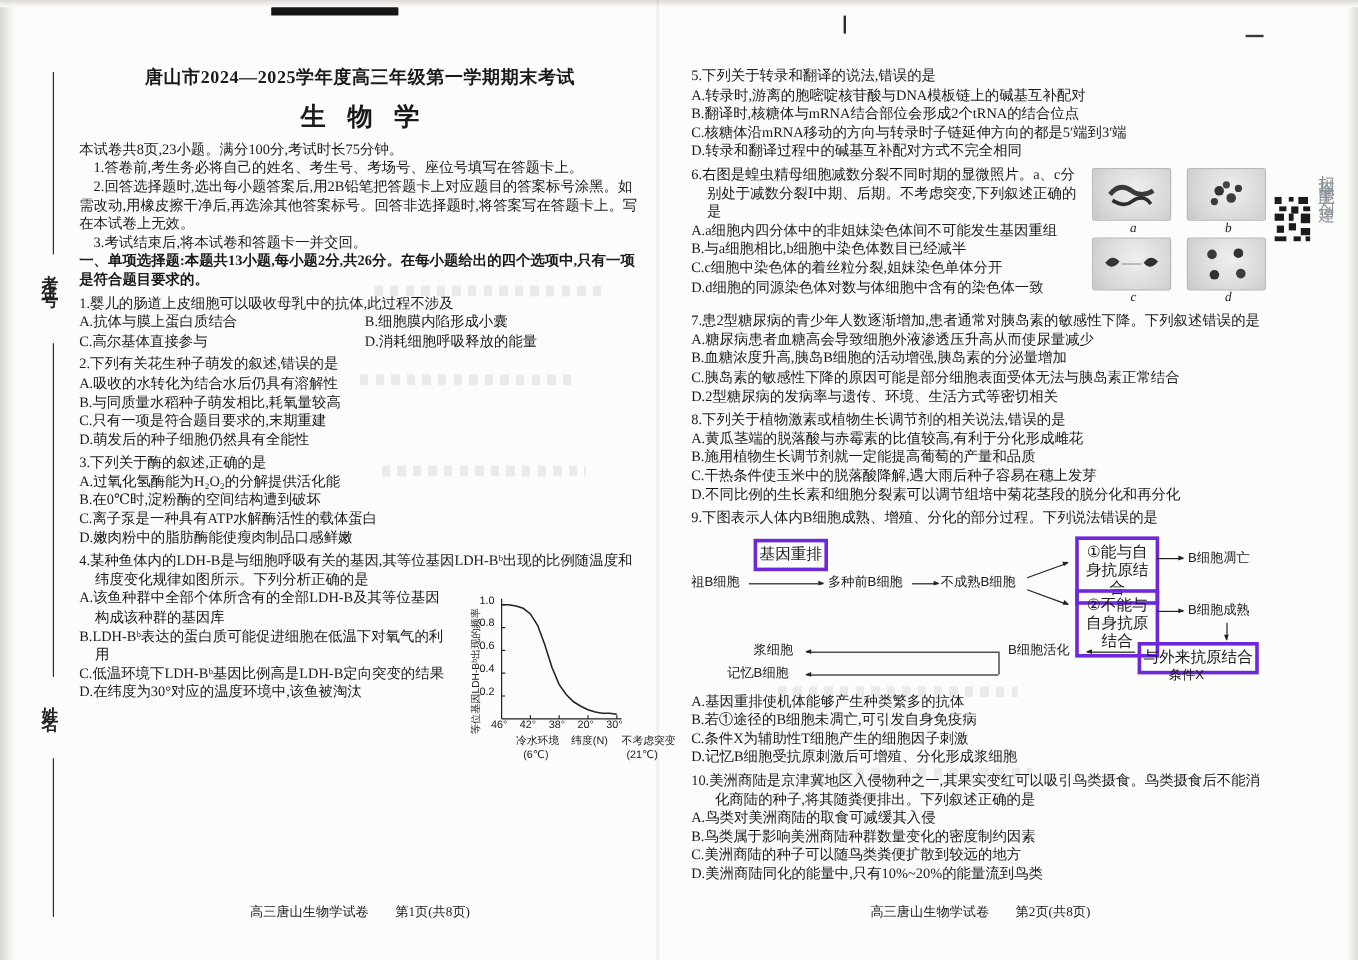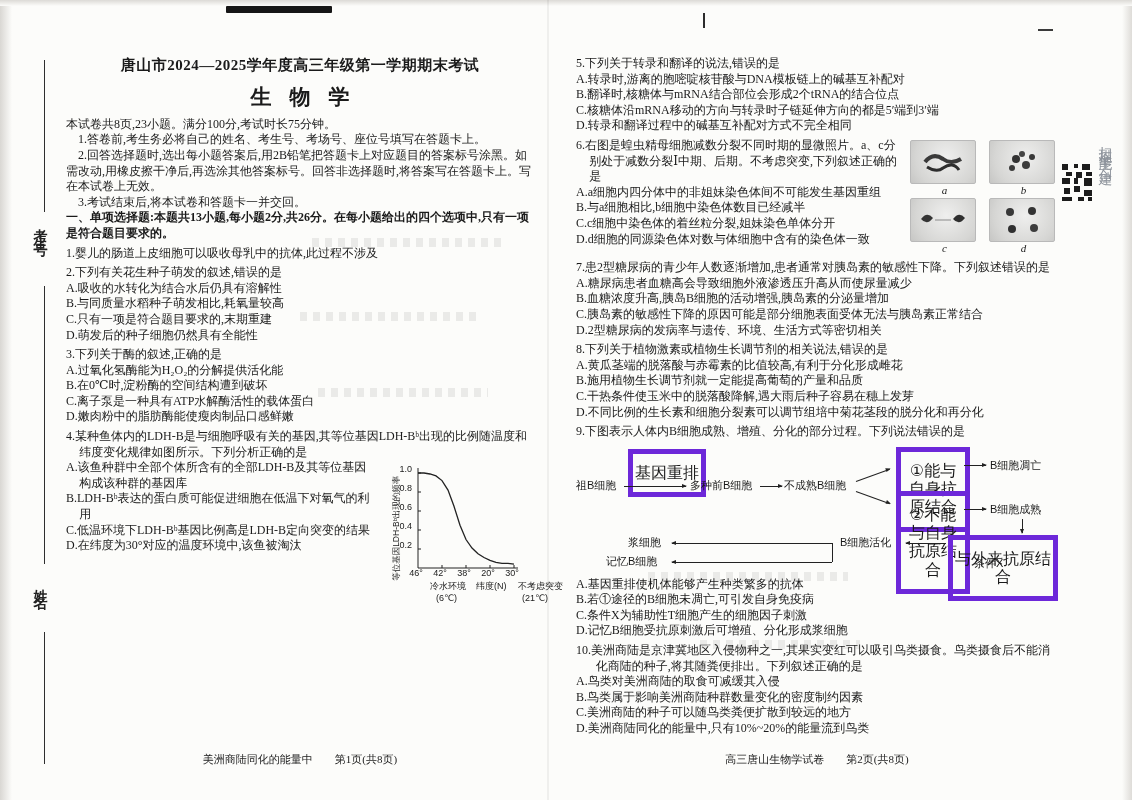--- a/index.html
+++ b/index.html
@@ -61,21 +61,21 @@
   .photos{float:right;width:148px;display:grid;grid-template-columns:1fr 1fr;
     column-gap:10px;row-gap:2px;margin:2px 0 2px 6px;}
   .ph .img{width:64px;height:42px;border:1px solid #b9b9b9;border-radius:2px;
     background:radial-gradient(circle at 55% 40%, #efefee 0%, #d6d6d4 70%, #c6c6c4 100%);}
   .plabel{text-align:center;font-style:italic;font-size:11px;line-height:1.1;}
 
   
   .fc{position:relative;height:132px;margin:3px 0 2px;font-size:11px;line-height:1.15;
     font-family:"Liberation Sans","DejaVu Sans",sans-serif;}
   .fc-t{position:absolute;white-space:nowrap;}
-  .fc-box{position:absolute;border:5px solid #6d28d9;padding:10px 2px;text-align:center;font-size:16px;}
+  .fc-box{position:absolute;border:3px solid #6d28d9;padding:3px 2px;text-align:center;font-size:13px;}
   .har{position:absolute;height:0;border-top:1px solid #222;}
   .har.r::after{content:"";position:absolute;right:-1px;top:-3px;width:0;height:0;
     border-top:2.5px solid transparent;border-bottom:2.5px solid transparent;border-left:5px solid #222;}
   .har.l::before{content:"";position:absolute;left:-1px;top:-3px;width:0;height:0;
     border-top:2.5px solid transparent;border-bottom:2.5px solid transparent;border-right:5px solid #222;}
   .var{position:absolute;width:0;border-left:1px solid #222;}
   .var.d::after{content:"";position:absolute;bottom:-1px;left:-3px;
     border-left:2.5px solid transparent;border-right:2.5px solid transparent;border-top:5px solid #222;}
   .diag-up{transform:rotate(-20deg);transform-origin:left center;}
   .diag-dn{transform:rotate(20deg);transform-origin:left center;}
@@ -119,20 +119,26 @@
     <div class="title">唐山市2024—2025学年度高三年级第一学期期末考试</div>
     <div class="subject">生物学</div>
     <p class="info">本试卷共8页,23小题。满分100分,考试时长75分钟。</p>
     <p class="notice">1.答卷前,考生务必将自己的姓名、考生号、考场号、座位号填写在答题卡上。</p>
     <p class="notice">2.回答选择题时,选出每小题答案后,用2B铅笔把答题卡上对应题目的答案标号涂黑。如需改动,用橡皮擦干净后,再选涂其他答案标号。回答非选择题时,将答案写在答题卡上。写在本试卷上无效。</p>
     <p class="notice">3.考试结束后,将本试卷和答题卡一并交回。</p>
     <p class="section-title">一、单项选择题:本题共13小题,每小题2分,共26分。在每小题给出的四个选项中,只有一项是符合题目要求的。</p>
 
     <div class="q">
       <p class="stem">1.婴儿的肠道上皮细胞可以吸收母乳中的抗体,此过程不涉及</p>
+      <div class="optgrid2">
+        <p class="opt">A.抗体与膜上蛋白质结合</p>
+        <p class="opt">B.细胞膜内陷形成小囊</p>
+        <p class="opt">C.高尔基体直接参与</p>
+        <p class="opt">D.消耗细胞呼吸释放的能量</p>
+      </div>
     </div>
 
     <div class="q">
       <p class="stem">2.下列有关花生种子萌发的叙述,错误的是</p>
       <p class="opt">A.吸收的水转化为结合水后仍具有溶解性</p>
       <p class="opt">B.与同质量水稻种子萌发相比,耗氧量较高</p>
       <p class="opt">C.只有一项是符合题目要求的,末期重建</p>
       <p class="opt">D.萌发后的种子细胞仍然具有全能性</p>
     </div>
 
@@ -177,21 +183,21 @@
         <span class="xnote" style="left:104px;top:120px">不考虑突变</span>
         <span class="xnote" style="left:22px;top:132px">(6℃)</span>
         <span class="xnote" style="left:108px;top:132px">(21℃)</span>
       </div>
       <p class="opt">A.该鱼种群中全部个体所含有的全部LDH-B及其等位基因构成该种群的基因库</p>
       <p class="opt">B.LDH-Bᵇ表达的蛋白质可能促进细胞在低温下对氧气的利用</p>
       <p class="opt">C.低温环境下LDH-Bᵇ基因比例高是LDH-B定向突变的结果</p>
       <p class="opt">D.在纬度为30°对应的温度环境中,该鱼被淘汰</p>
     </div>
   </div>
-  <div class="footer" id="footer1">美洲商陆同化的能量中　　第1页(共8页)</div>
+  <div class="footer" id="footer1">高三唐山生物学试卷　　第1页(共8页)</div>
 
   <div class="col" id="col2">
     <div class="q" style="margin-top:0">
       <p class="stem">5.下列关于转录和翻译的说法,错误的是</p>
       <p class="opt">A.转录时,游离的胞嘧啶核苷酸与DNA模板链上的碱基互补配对</p>
       <p class="opt">B.翻译时,核糖体与mRNA结合部位会形成2个tRNA的结合位点</p>
       <p class="opt">C.核糖体沿mRNA移动的方向与转录时子链延伸方向的都是5′端到3′端</p>
       <p class="opt">D.转录和翻译过程中的碱基互补配对方式不完全相同</p>
     </div>
 

